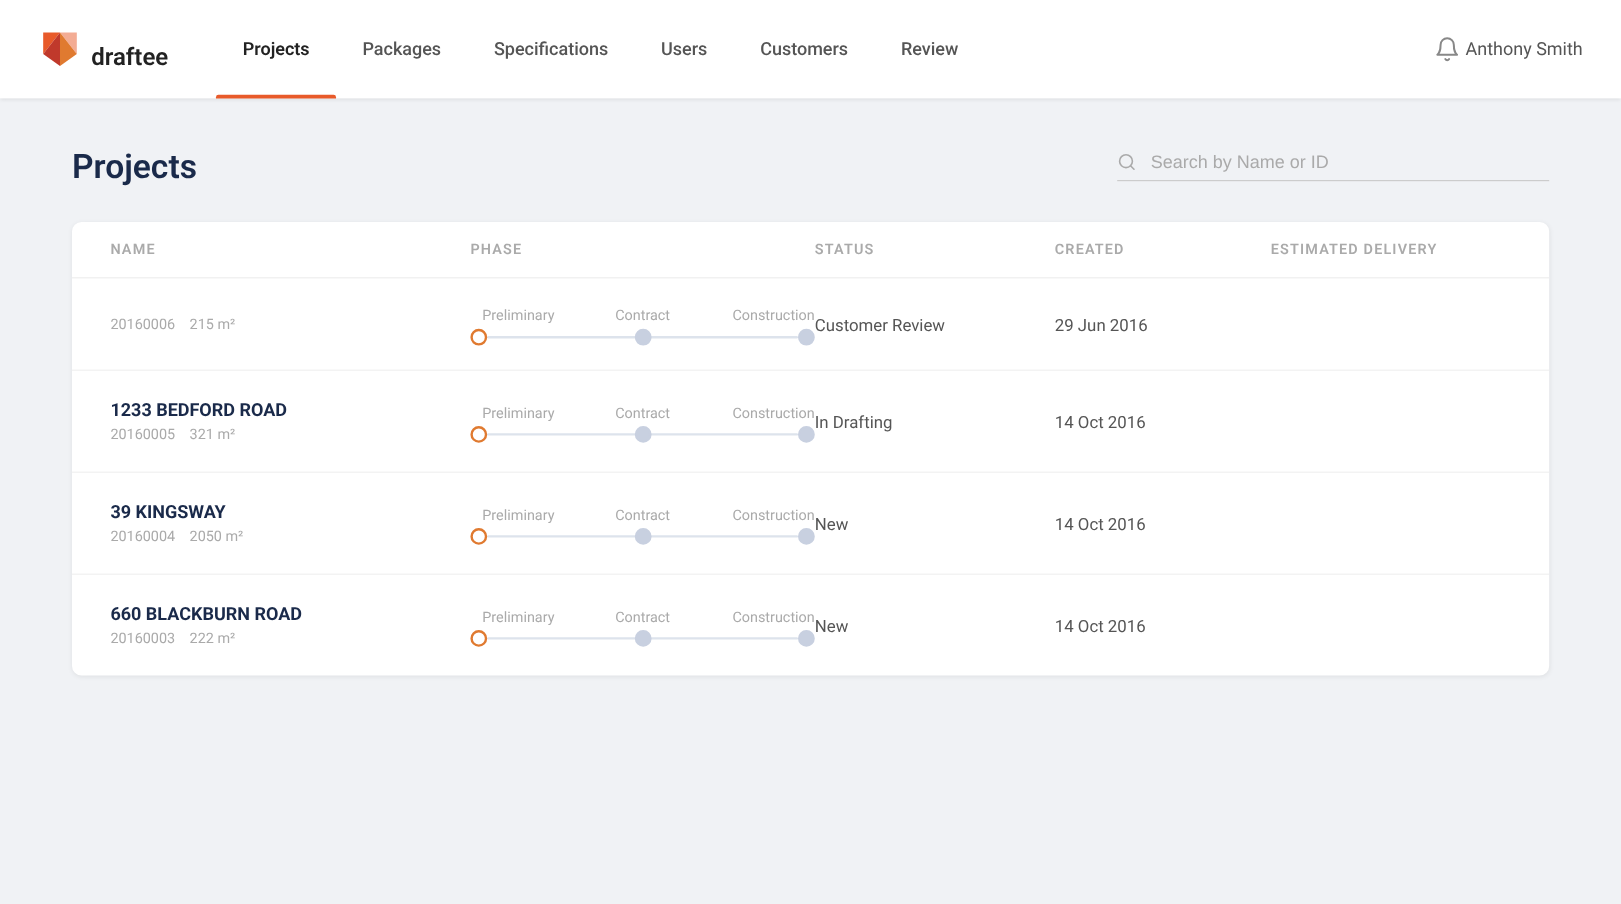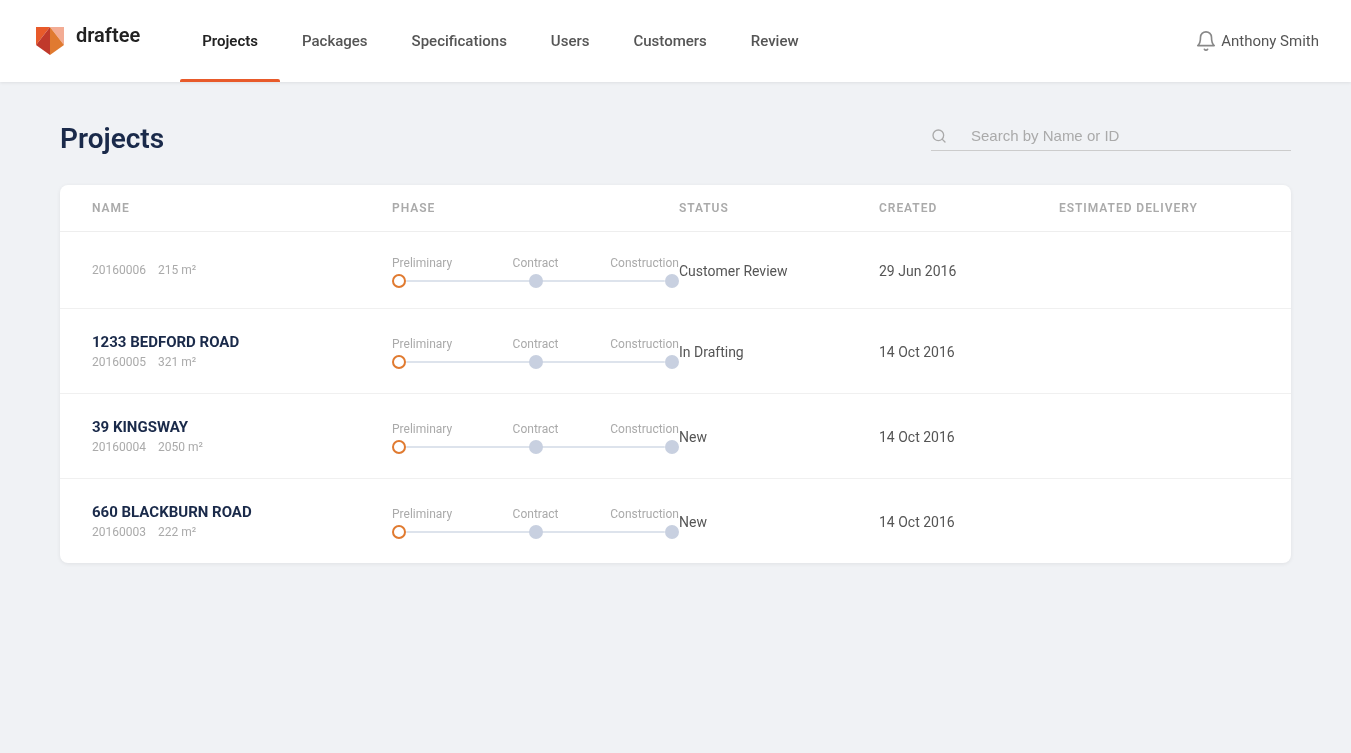--- a/index.html
+++ b/index.html
@@ -15,21 +15,21 @@
       height: 82px;
       display: flex;
       align-items: center;
       padding: 0 32px;
       box-shadow: 0 1px 3px rgba(0,0,0,0.08);
       position: relative;
       z-index: 10;
     }
     .nav-logo {
       display: flex;
-      align-items: flex-start;
+      align-items: flex-end;
       gap: 8px;
       margin-right: 40px;
       text-decoration: none;
     }
     .logo-icon {
       width: 36px;
       height: 36px;
     }
     .nav-brand {
       font-size: 20px;
@@ -95,25 +95,25 @@
       justify-content: space-between;
       margin-bottom: 30px;
     }
     .page-title {
       font-size: 28px;
       font-weight: 600;
       color: #1a2a4a;
     }
     .search-box {
       display: flex;
-      align-items: flex-end;
+      align-items: flex-start;
       border-bottom: 1.5px solid #ccc;
       padding-bottom: 6px;
       width: 360px;
-      gap: 24px;
+      gap: 12px;
     }
     .search-box svg {
       color: #aaa;
       flex-shrink: 0;
     }
     .search-input {
       border: none;
       outline: none;
       background: transparent;
       font-size: 15px;
@@ -178,21 +178,21 @@
     .phase-labels {
       display: flex;
       justify-content: space-between;
       font-size: 12px;
       color: #aaa;
     }
     .phase-label {
       width: 80px;
       text-align: center;
     }
-    .phase-label:first-child { text-align: left; }
+    .phase-label:first-child { text-align: center; }
     .phase-label:last-child { text-align: right; }
 
     .phase-track {
       position: relative;
       height: 6px;
       display: flex;
       align-items: center;
     }
     .track-line {
       position: absolute;

